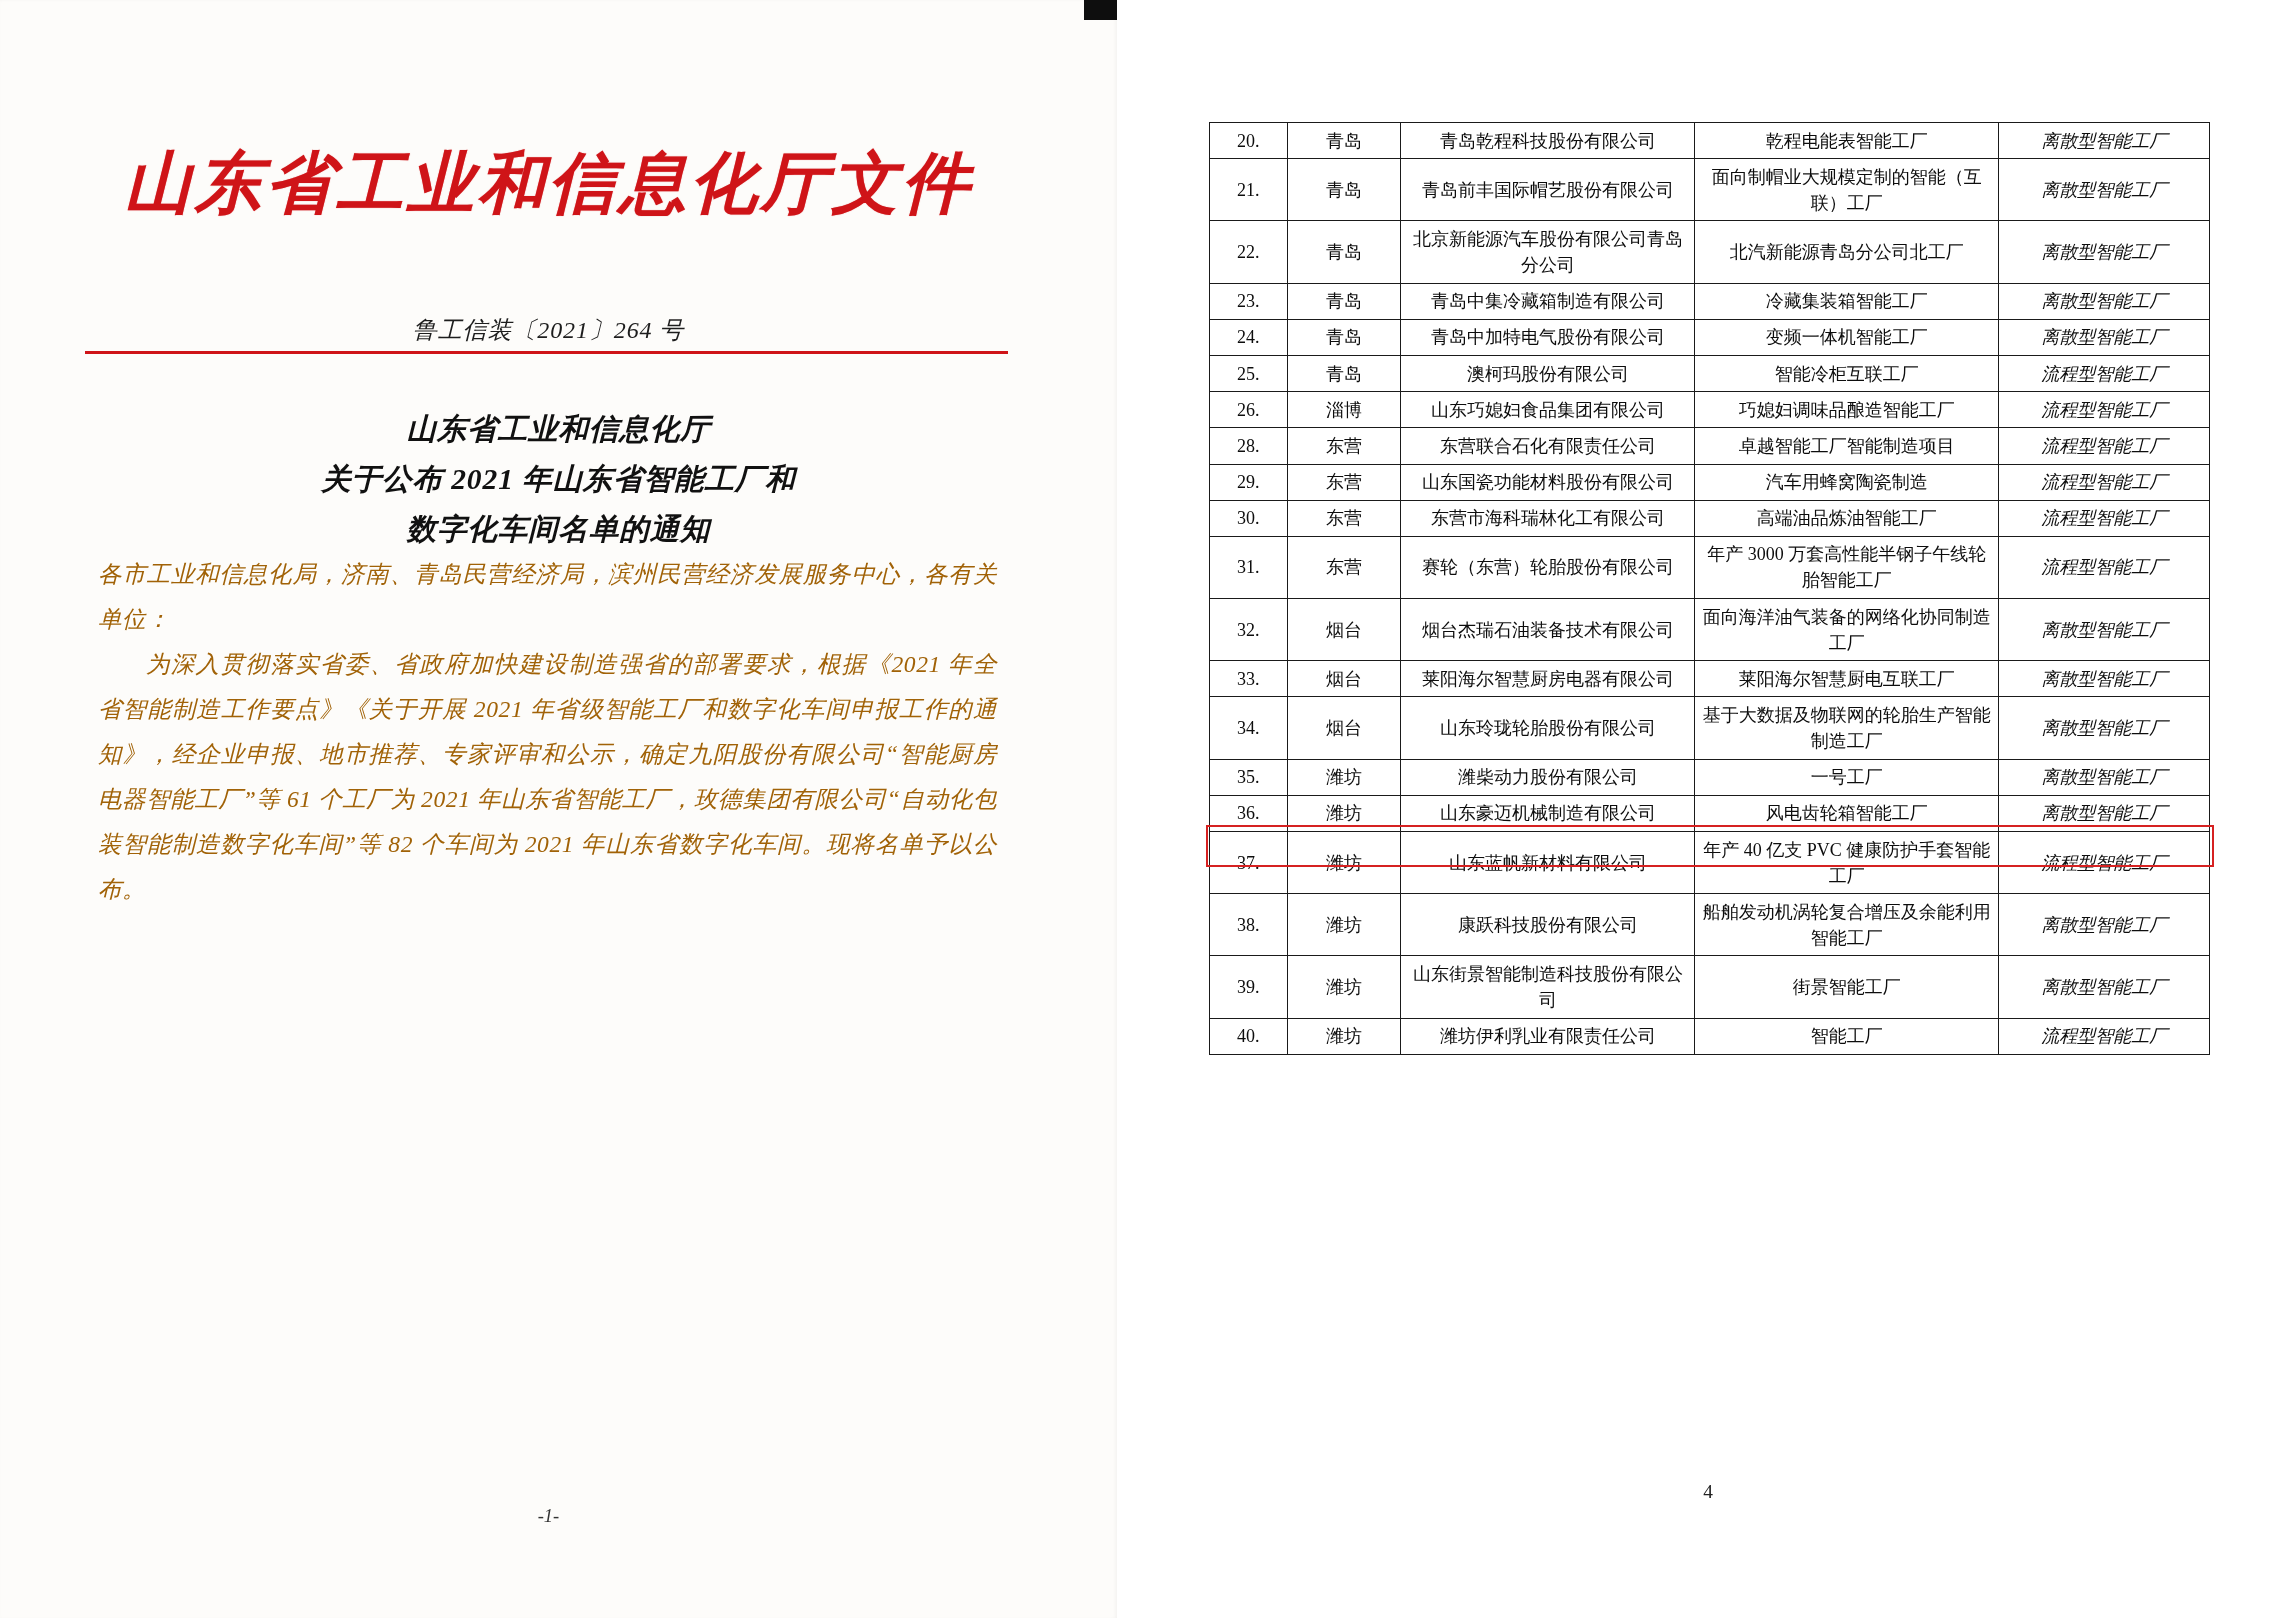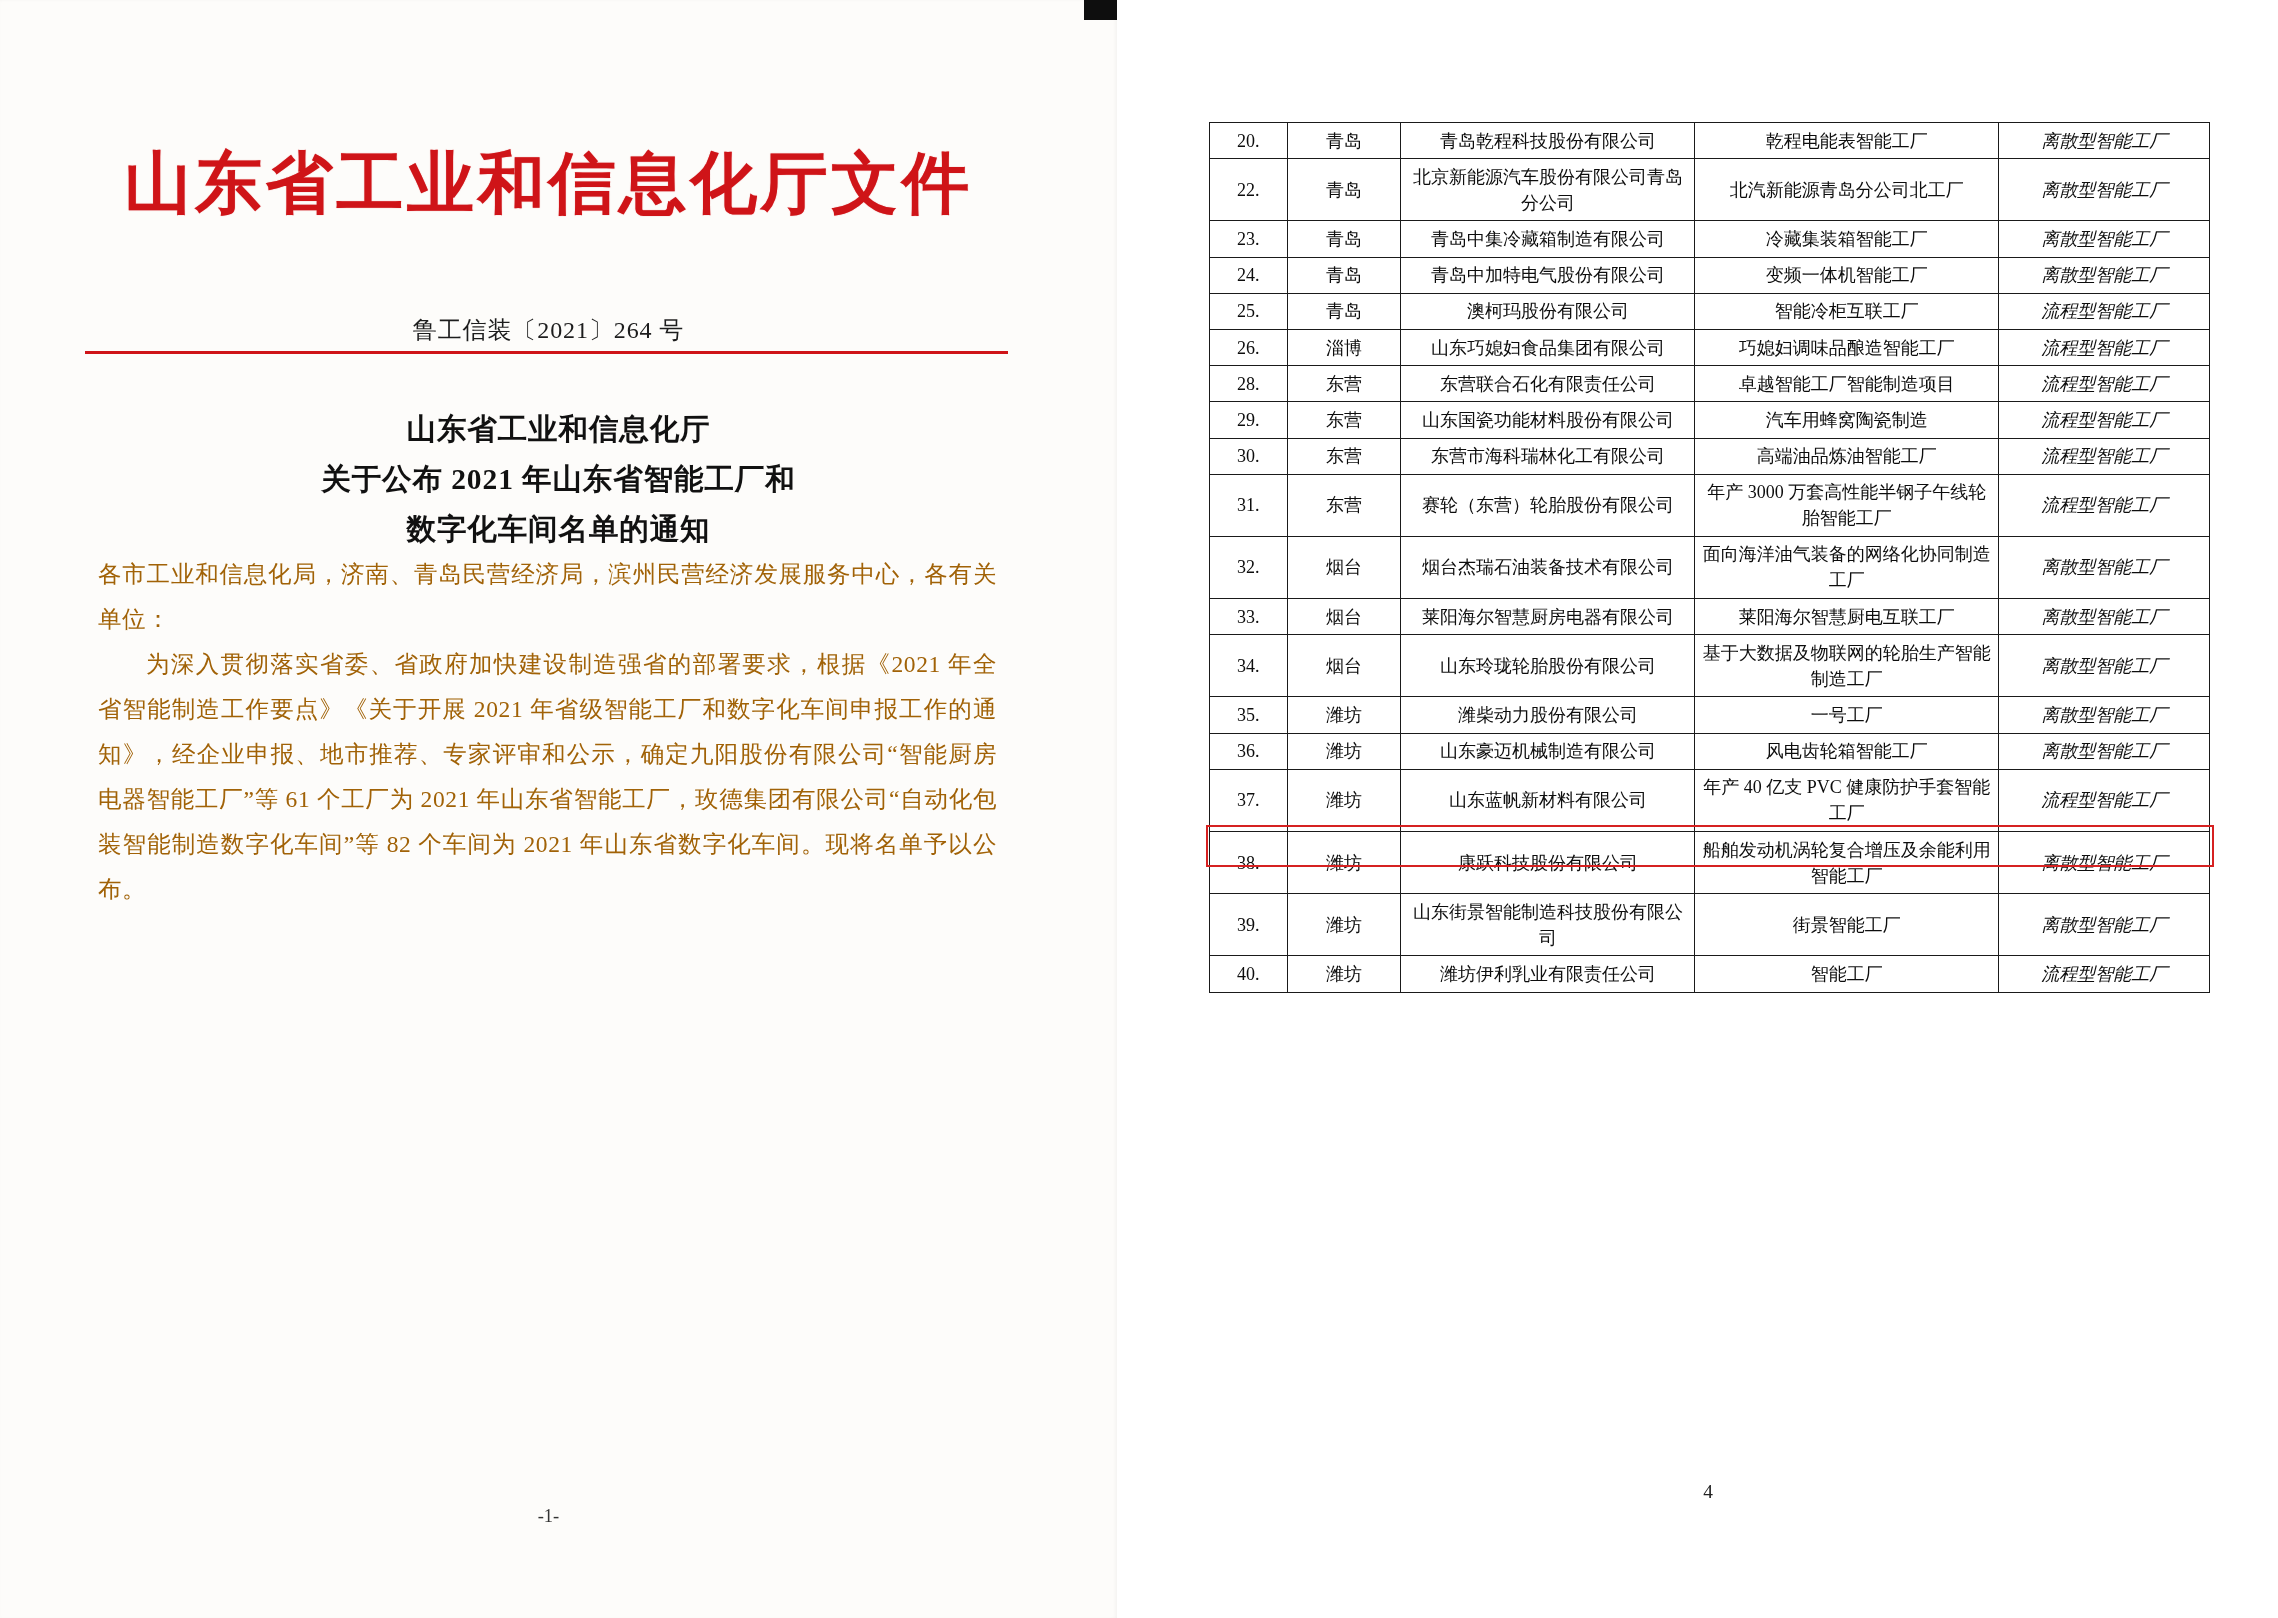--- a/index.html
+++ b/index.html
@@ -20,20 +20,21 @@
     display: flex;
   }
   
   .left-page {
     position: absolute;
     left: 0;
     top: 0;
     width: 1137px;
     height: 1558px;
     background: #ffffff;
+    font-style: italic;
   }
   .left-inner {
     position: absolute;
     left: 0;
     top: 0;
     width: 1117px;
     height: 1619px;
     background: #fdfcfa;
     box-shadow: inset -1.8px 0 3.7px rgba(0,0,0,0.04);
   }
@@ -202,20 +203,27 @@
       <table class="listing">
         <tbody>
             <tr>
               <td class="col-idx">20.</td>
               <td class="col-city">青岛</td>
               <td class="col-company">青岛乾程科技股份有限公司</td>
               <td class="col-project">乾程电能表智能工厂</td>
               <td class="col-type">离散型智能工厂</td>
             </tr>
             <tr>
+              <td class="col-idx">21.</td>
+              <td class="col-city">青岛</td>
+              <td class="col-company">青岛前丰国际帽艺股份有限公司</td>
+              <td class="col-project">面向制帽业大规模定制的智能（互联）工厂</td>
+              <td class="col-type">离散型智能工厂</td>
+            </tr>
+            <tr>
               <td class="col-idx">22.</td>
               <td class="col-city">青岛</td>
               <td class="col-company">北京新能源汽车股份有限公司青岛分公司</td>
               <td class="col-project">北汽新能源青岛分公司北工厂</td>
               <td class="col-type">离散型智能工厂</td>
             </tr>
             <tr>
               <td class="col-idx">23.</td>
               <td class="col-city">青岛</td>
               <td class="col-company">青岛中集冷藏箱制造有限公司</td>

